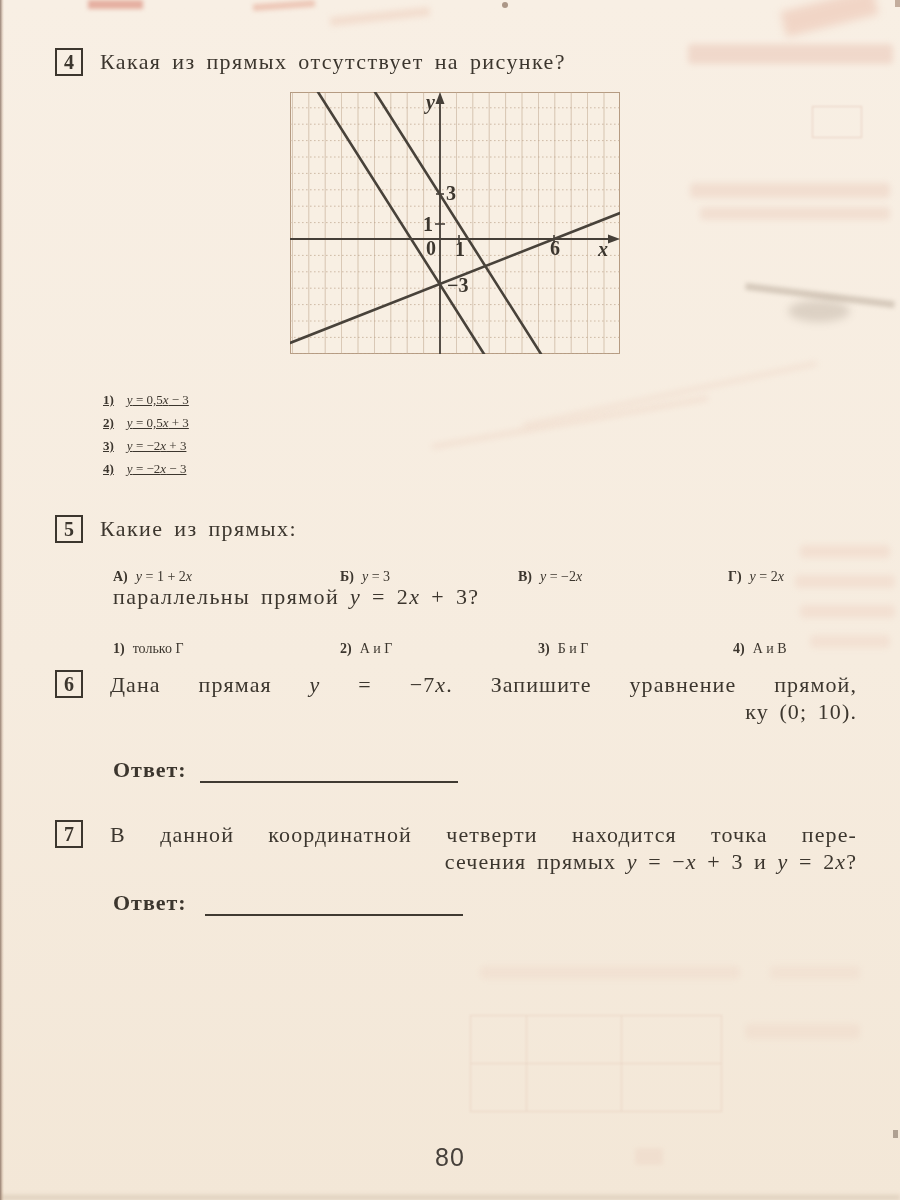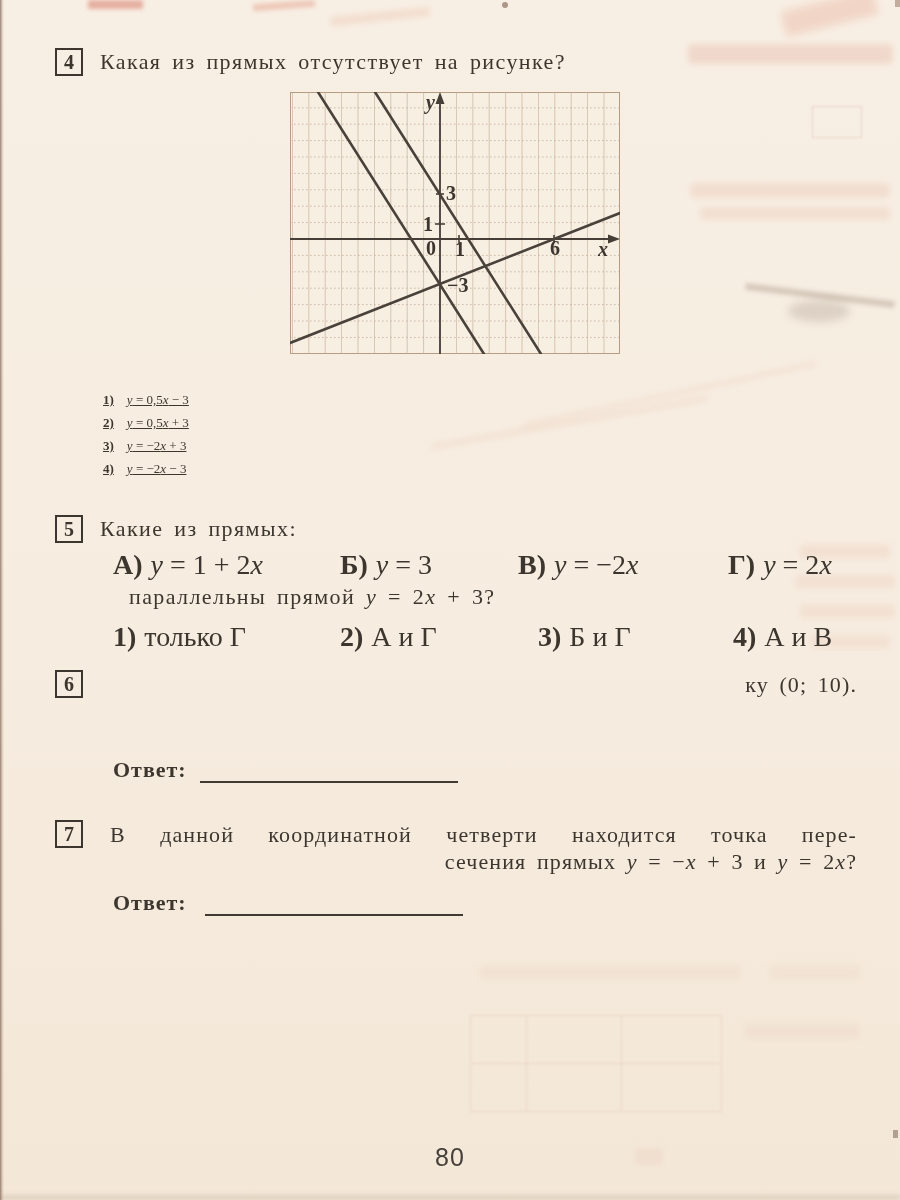--- a/index.html
+++ b/index.html
@@ -15,21 +15,21 @@
   .para{position:absolute;width:747px;font-size:22px;line-height:27.4px;
     letter-spacing:1.1px;word-spacing:4px;}
   .jline{display:block;text-align:justify;text-align-last:justify;}
   .lline{display:block;text-align:right;}
   i{font-style:italic;}
   
   .opts{position:absolute;left:103px;top:388px;font-size:13px;line-height:23px;text-decoration:underline;}
   .opt-row{white-space:nowrap;}
   .opt-row .onum{font-weight:700;margin-right:13px;}
   
-  .inline-item{position:absolute;font-size:28px;white-space:nowrap;}
+  .inline-item{position:absolute;font-size:14px;white-space:nowrap;margin-top:20px;}
   .inline-item .lab{font-weight:700;margin-right:8px;}
   
   .ans-label{position:absolute;font-size:22px;font-weight:700;letter-spacing:1px;}
   .ans-line{position:absolute;border-bottom:2px solid #403a32;height:0;}
   .pagenum{position:absolute;left:0;right:0;text-align:center;
     font-family:"Liberation Sans",sans-serif;font-size:25px;color:#46403a;letter-spacing:1px;}
   
   .graph{position:absolute;left:290px;top:92px;}
   .gborder{fill:#f8efe3;stroke:#b59b82;stroke-width:1;}
   .grid-v{stroke:#bfa78e;stroke-width:0.8;opacity:0.75;}
@@ -167,31 +167,32 @@
     <div class="qbox" style="left:55px;top:515px;">
       <span>5</span>
     </div>
     <div class="qtitle" style="left:100px;top:516px;">Какие из прямых:</div>
 
     <div class="inline-item" style="left:113px;top:549px;"><span class="lab">А)</span><span><i>y</i> = 1 + 2<i>x</i></span></div>
     <div class="inline-item" style="left:340px;top:549px;text-align:right;"><span class="lab">Б)</span><span><i>y</i> = 3</span></div>
     <div class="inline-item" style="left:518px;top:549px;"><span class="lab">В)</span><span><i>y</i> = −2<i>x</i></span></div>
     <div class="inline-item" style="left:728px;top:549px;"><span class="lab">Г)</span><span><i>y</i> = 2<i>x</i></span></div>
 
-    <div class="qtitle" style="left:113px;top:584px;margin-left:16px;">параллельны прямой <i>y</i> = 2<i>x</i> + 3?</div>
+    <div class="qtitle" style="left:113px;top:584px;">параллельны прямой <i>y</i> = 2<i>x</i> + 3?</div>
 
     <div class="inline-item" style="left:113px;top:621px;"><span class="lab">1)</span><span>только Г</span></div>
     <div class="inline-item" style="left:340px;top:621px;"><span class="lab">2)</span><span>А и Г</span></div>
     <div class="inline-item" style="left:538px;top:621px;"><span class="lab">3)</span><span>Б и Г</span></div>
     <div class="inline-item" style="left:733px;top:621px;"><span class="lab">4)</span><span>А и В</span></div>
 
     <div class="qbox" style="left:55px;top:670px;">
       <span>6</span>
     </div>
     <div class="para" style="left:110px;top:671px;">
+      <span class="jline">Дана прямая <i>y</i> = −7<i>x</i>. Запишите уравнение прямой,</span>
       <span class="lline">ку (0; 10).</span>
     </div>
     <div class="ans-label" style="left:113px;top:757px;">Ответ:</div>
     <div class="ans-line" style="left:200px;top:781px;width:258px;"></div>
 
     <div class="qbox" style="left:55px;top:820px;">
       <span>7</span>
     </div>
     <div class="para" style="left:110px;top:821px;">
       <span class="jline">В данной координатной четверти находится точка пере-</span>

